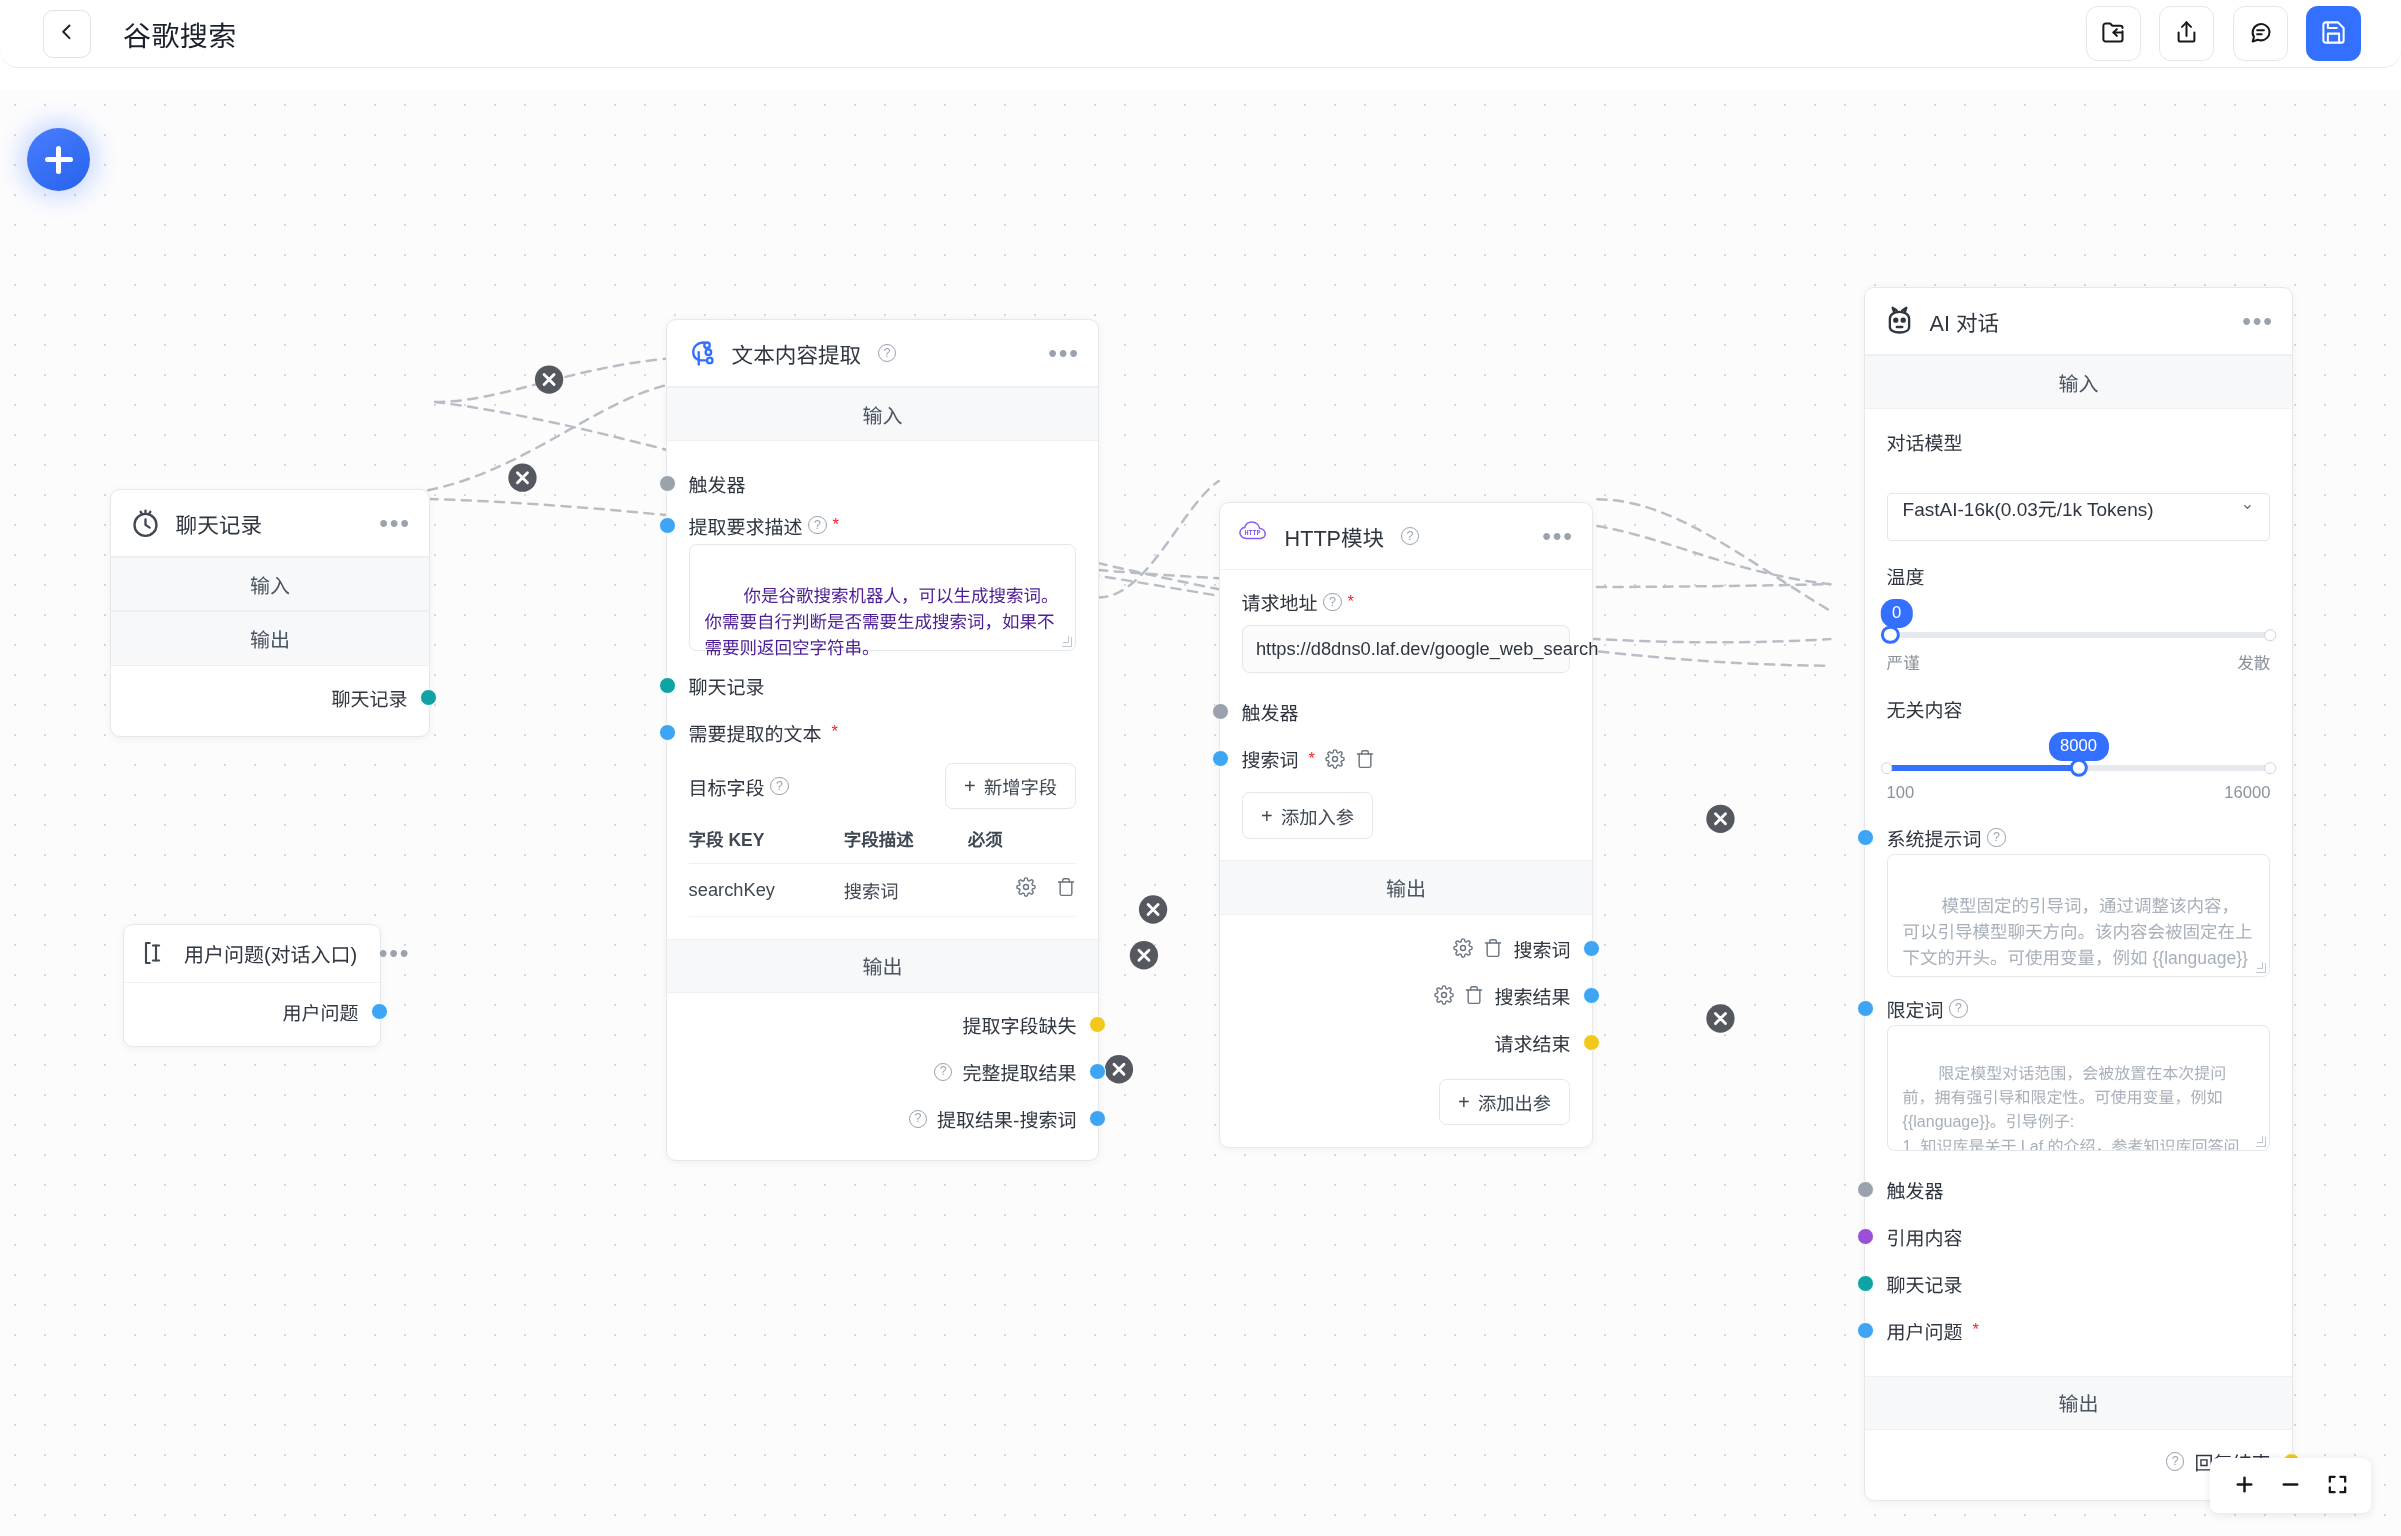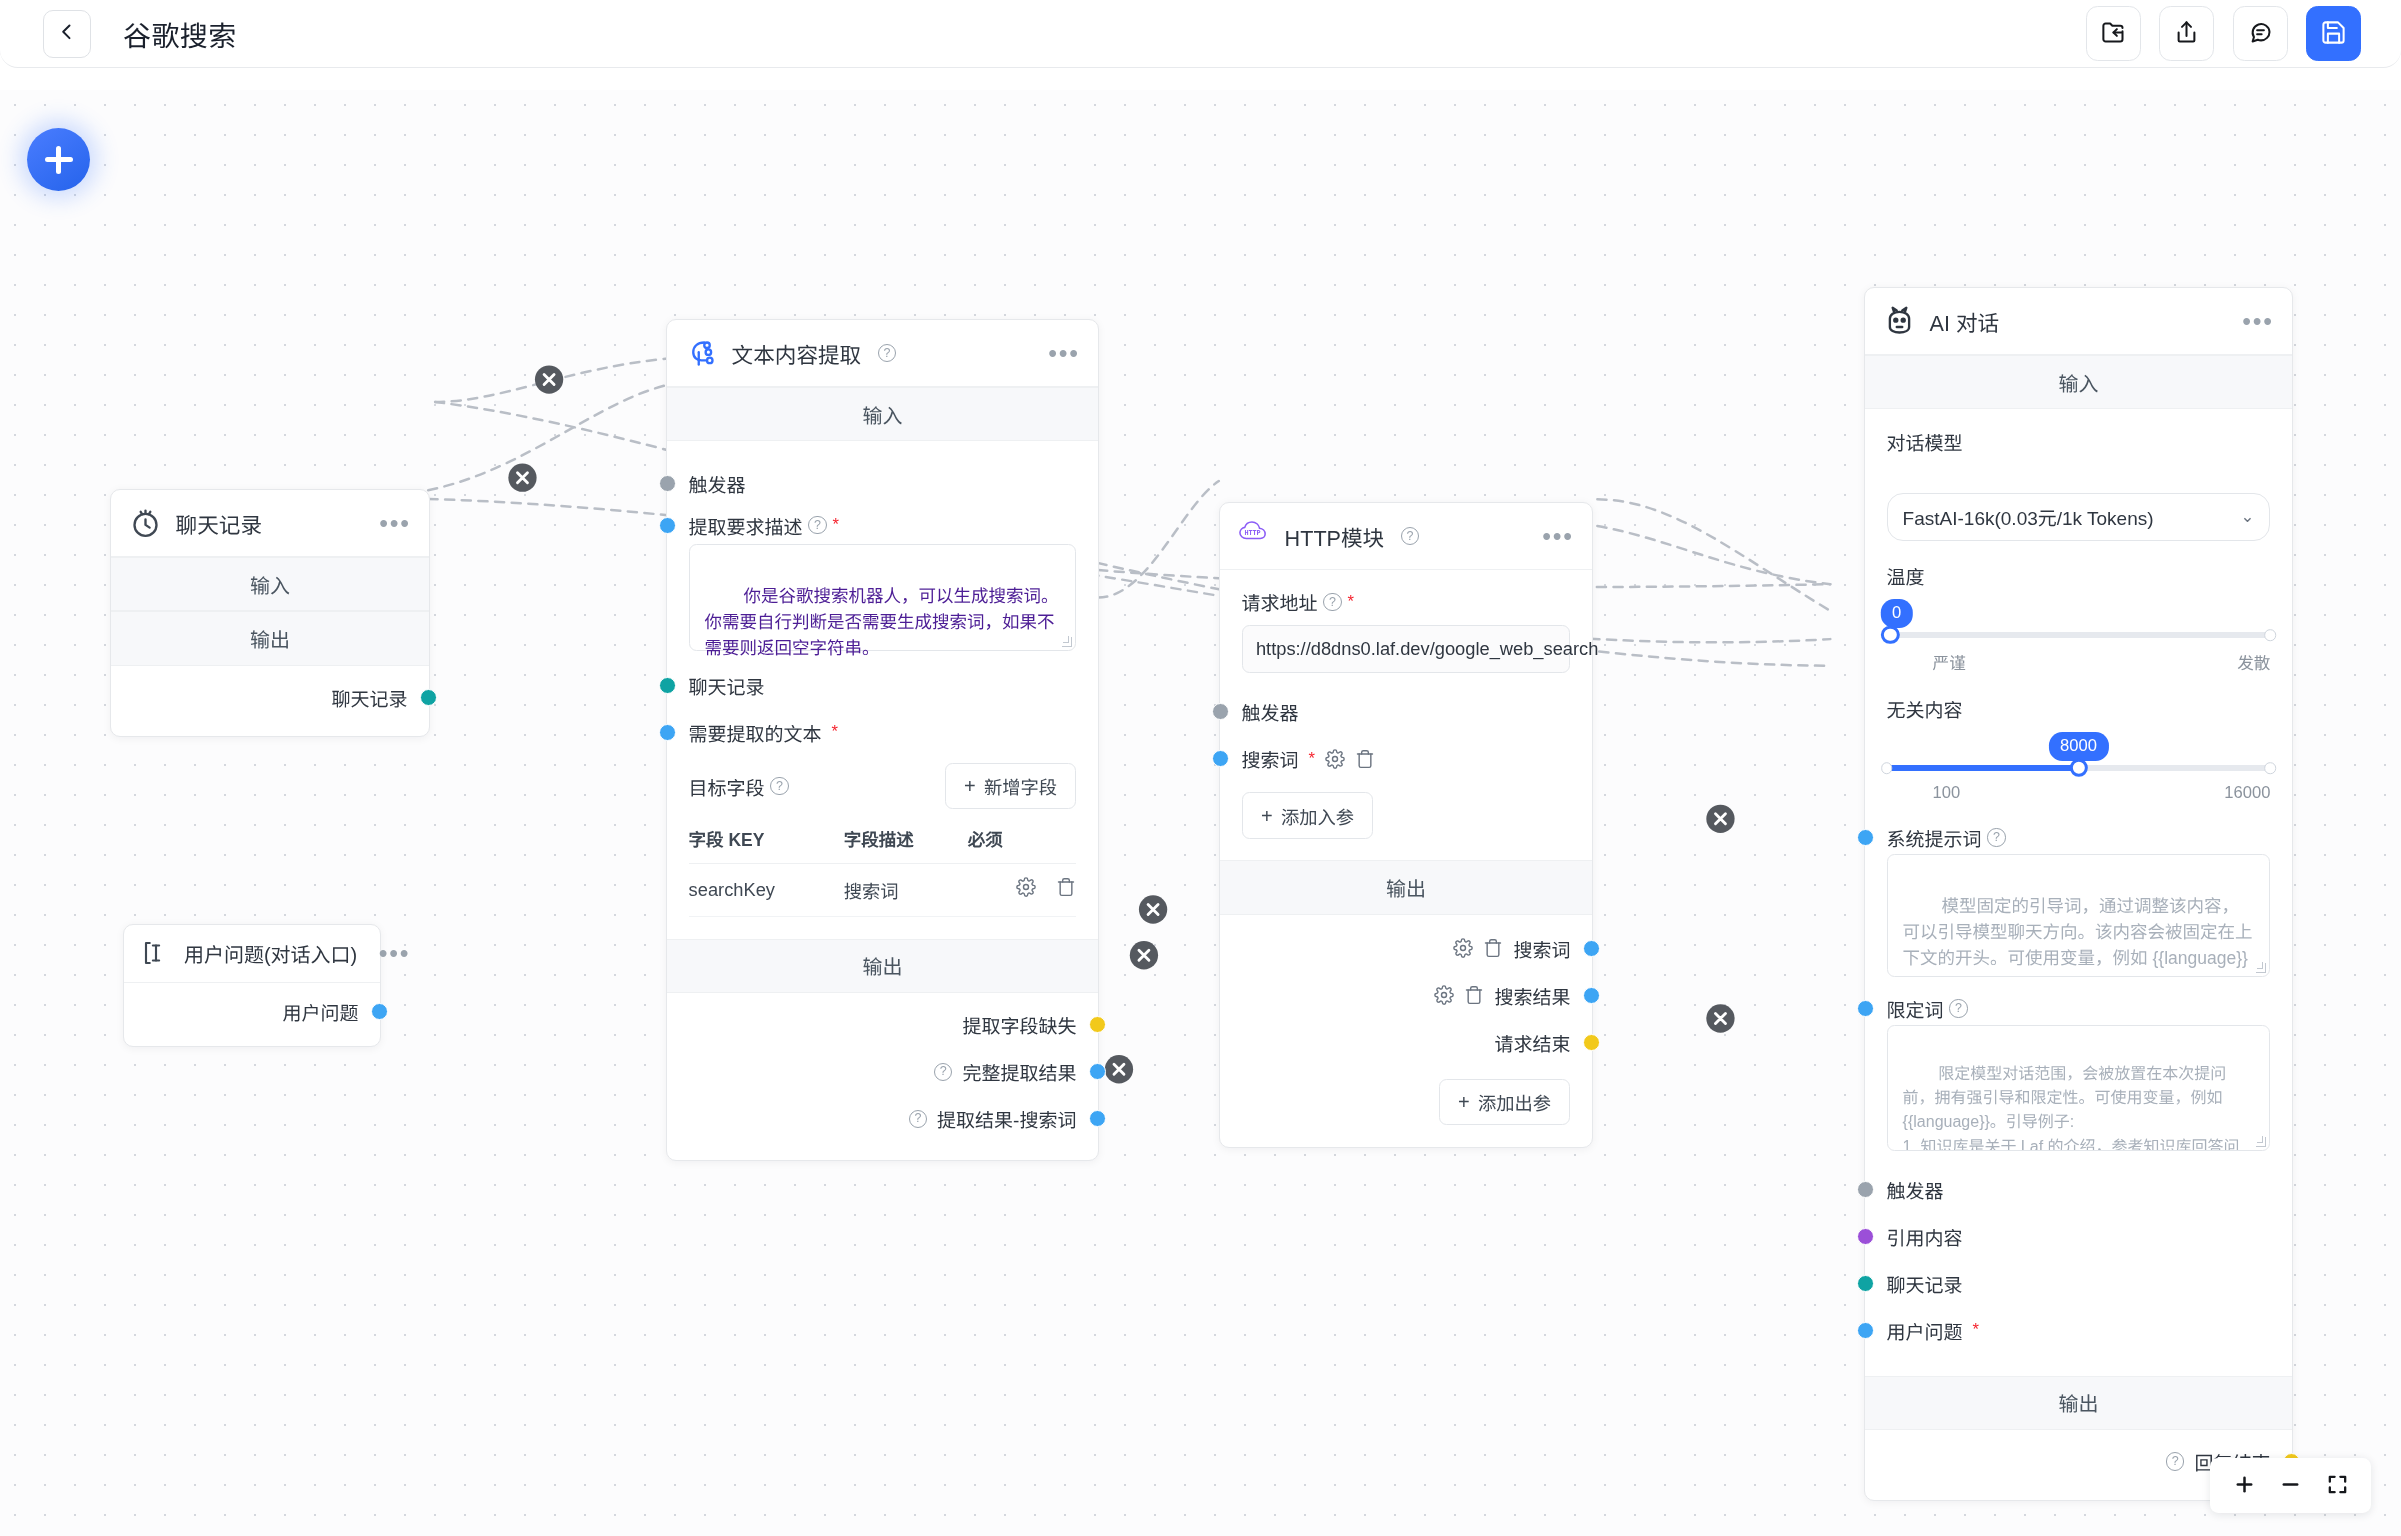--- a/index.html
+++ b/index.html
@@ -155,22 +155,22 @@
     padding: 8.3px 0 11.6px 0; border-bottom: 0.8px solid #eef0f2;
   }
   .f-table td {
     font-size: 18.3px; color: #3f4853; padding: 13.3px 0; border-bottom: 0.8px solid #f1f3f5;
   }
   .td-actions { text-align: right; white-space: nowrap; }
   .td-actions .icon-btn { margin-left: 15px; }
 
   
   .select-box {
-    width: 100%; height: 48px; border: 0.8px solid #e3e6ea; border-radius: 16px;
-    background: #fff; display: flex; align-items: center; padding: 0 15px;
+    width: 100%; height: 48px; border: 0.8px solid #e3e6ea; border-radius: 4px;
+    background: #fff; display: flex; align-items: flex-start; padding: 0 15px;
     font-size: 19px; color: #2f3640; cursor: pointer; margin-top: 38px;
   }
   .select-box .chev { margin-left: auto; color: #6b7480; font-size: 16.6px; }
 
   
   .slider-wrap { margin-top: 5px; position: relative; padding-top: 33px; }
   .slider-track {
     position: relative; height: 5.8px; border-radius: 3.3px; background: #e6e9ee;
   }
   .slider-fill {
@@ -187,21 +187,20 @@
     background: #fff; border: 1.7px solid #cfd5dd; transform: translate(-50%,-50%);
   }
   .slider-bubble {
     position: absolute; top: 0; transform: translateX(-50%);
     background: #3370ff; color: #fff; font-size: 16.6px; border-radius: 13.3px;
     padding: 4.2px 11.6px; white-space: nowrap;
   }
   .slider-labels {
     display: flex; justify-content: space-between; font-size: 16.6px; color: #8b939d;
     margin-top: 11.6px;
-    margin-left: 46px;
   }
 
   
   .zoom-controls {
     position: absolute; right: 30px; bottom: 23px; background: #fff;
     border-radius: 8.3px; box-shadow: 0 1.7px 8.3px rgba(20,25,40,.10);
     display: flex; align-items: center; gap: 8.3px; padding: 8.3px 15px; z-index: 40;
   }
   .zoom-controls .zc {
     width: 38px; height: 38px; display: flex; align-items: center;

